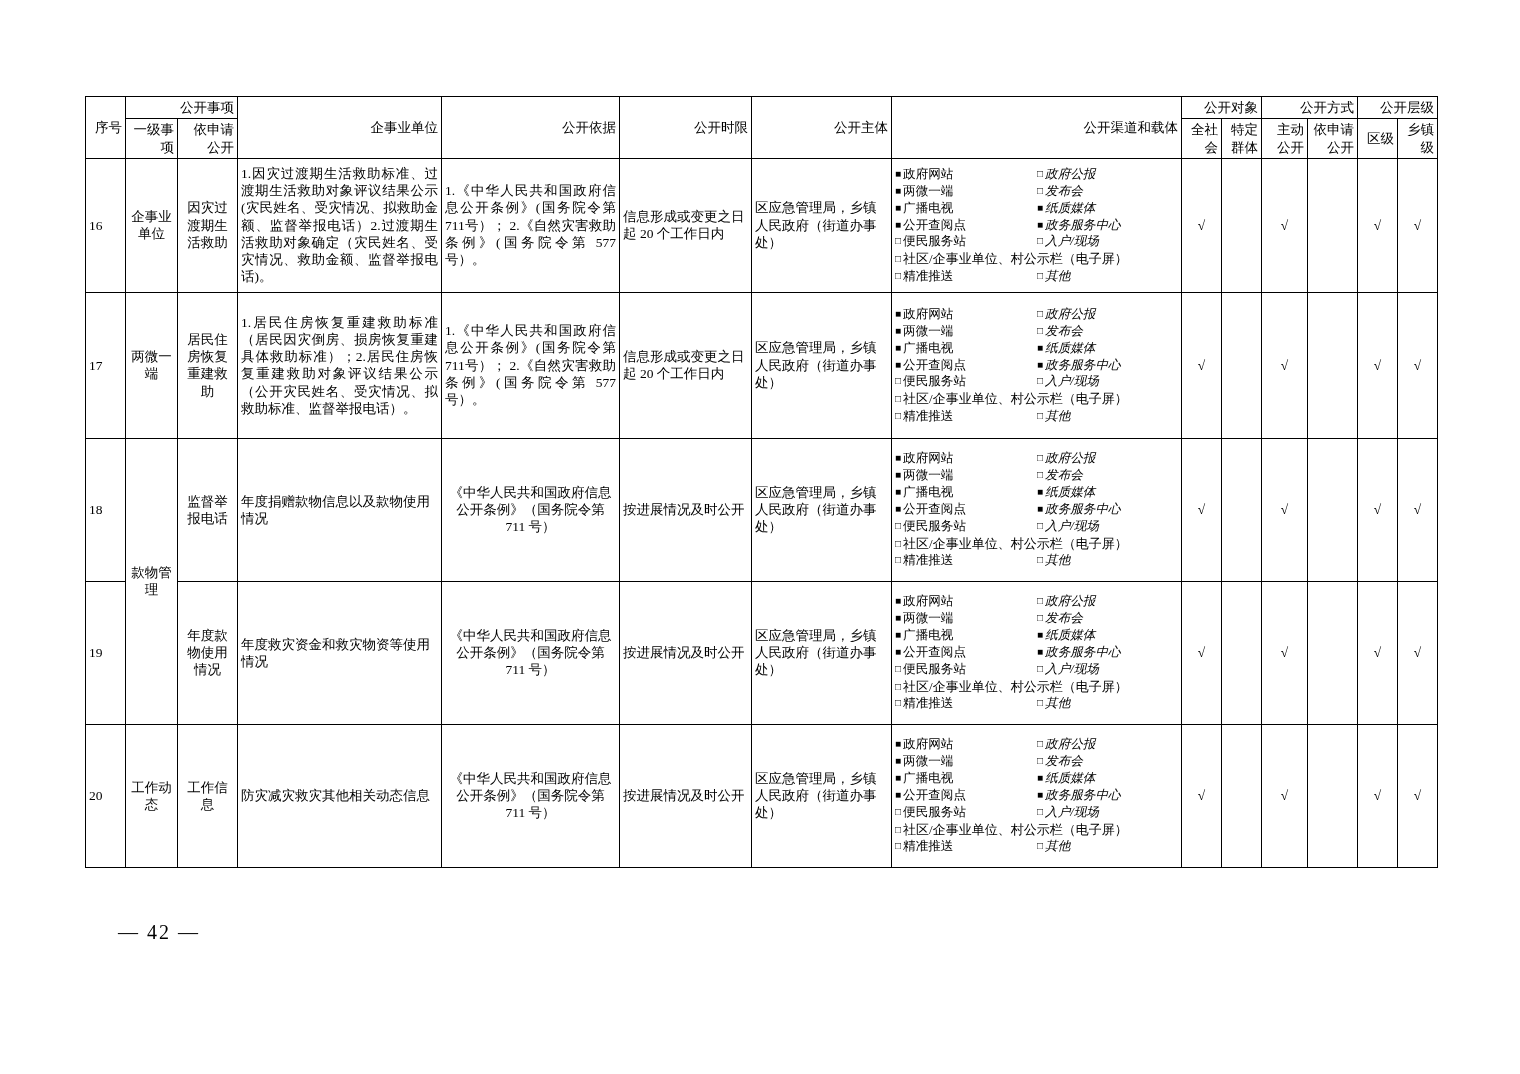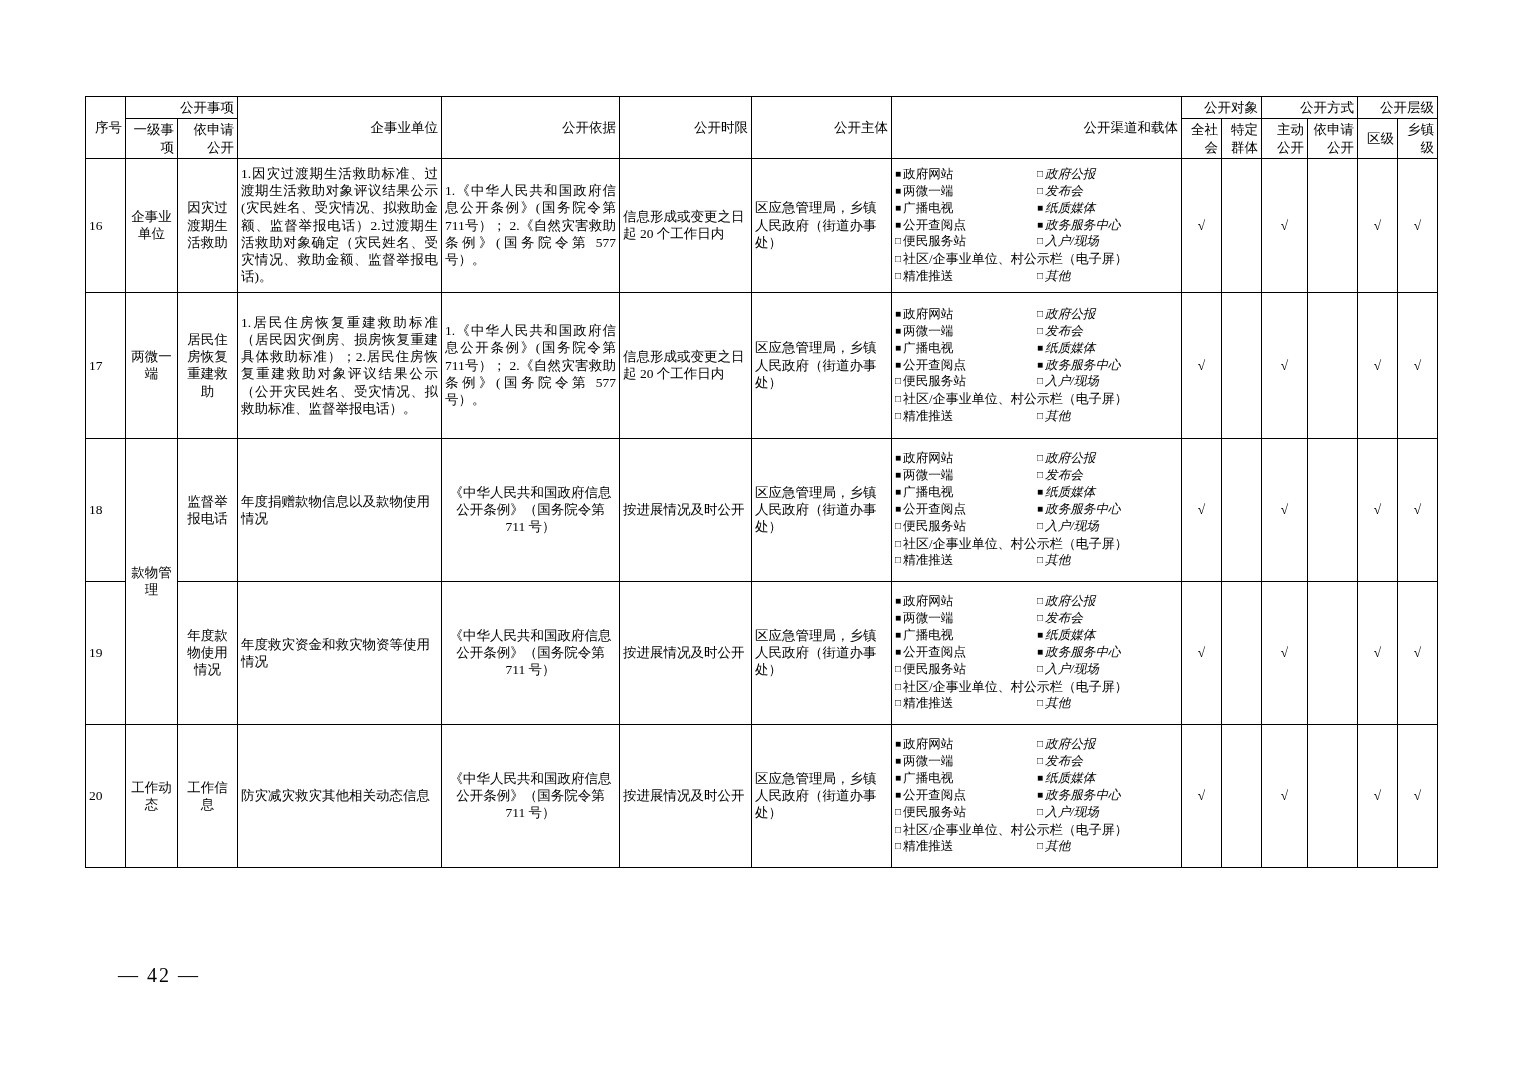--- a/index.html
+++ b/index.html
@@ -114,21 +114,21 @@
   }
   .box-e::before {
     content: "\25A1";
     font-size: 10px;
     margin-right: 2px;
     vertical-align: 1px;
   }
   .pagenum {
     position: absolute;
     left: 118px;
-    top: 964px;
+    top: 921px;
     font-size: 20px;
     letter-spacing: 2px;
     font-family: "Liberation Serif", serif;
   }
 </style>
 </head>
 <body>
 
 <div class="page">
 

